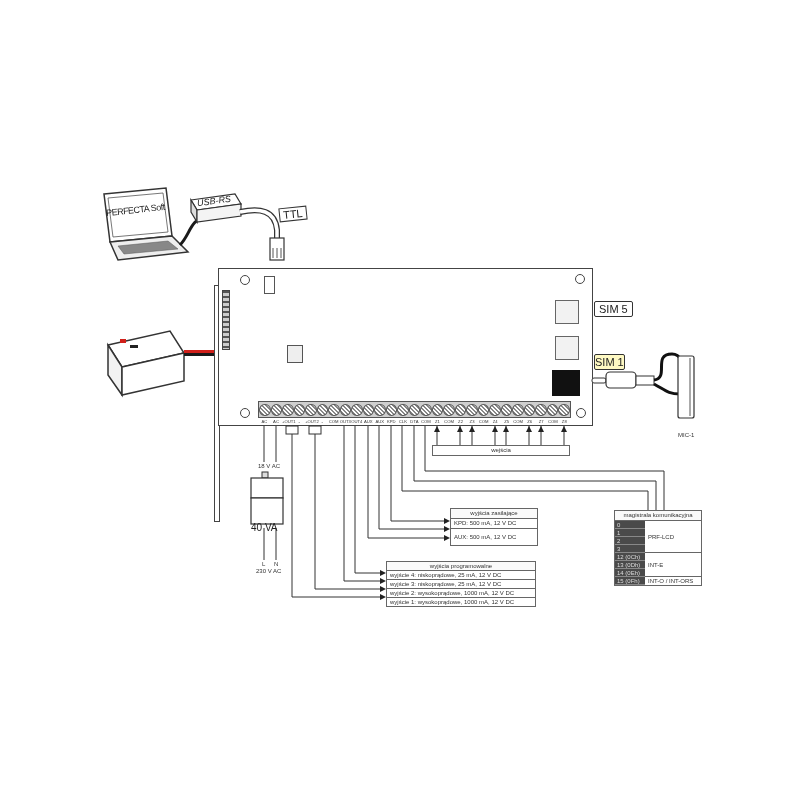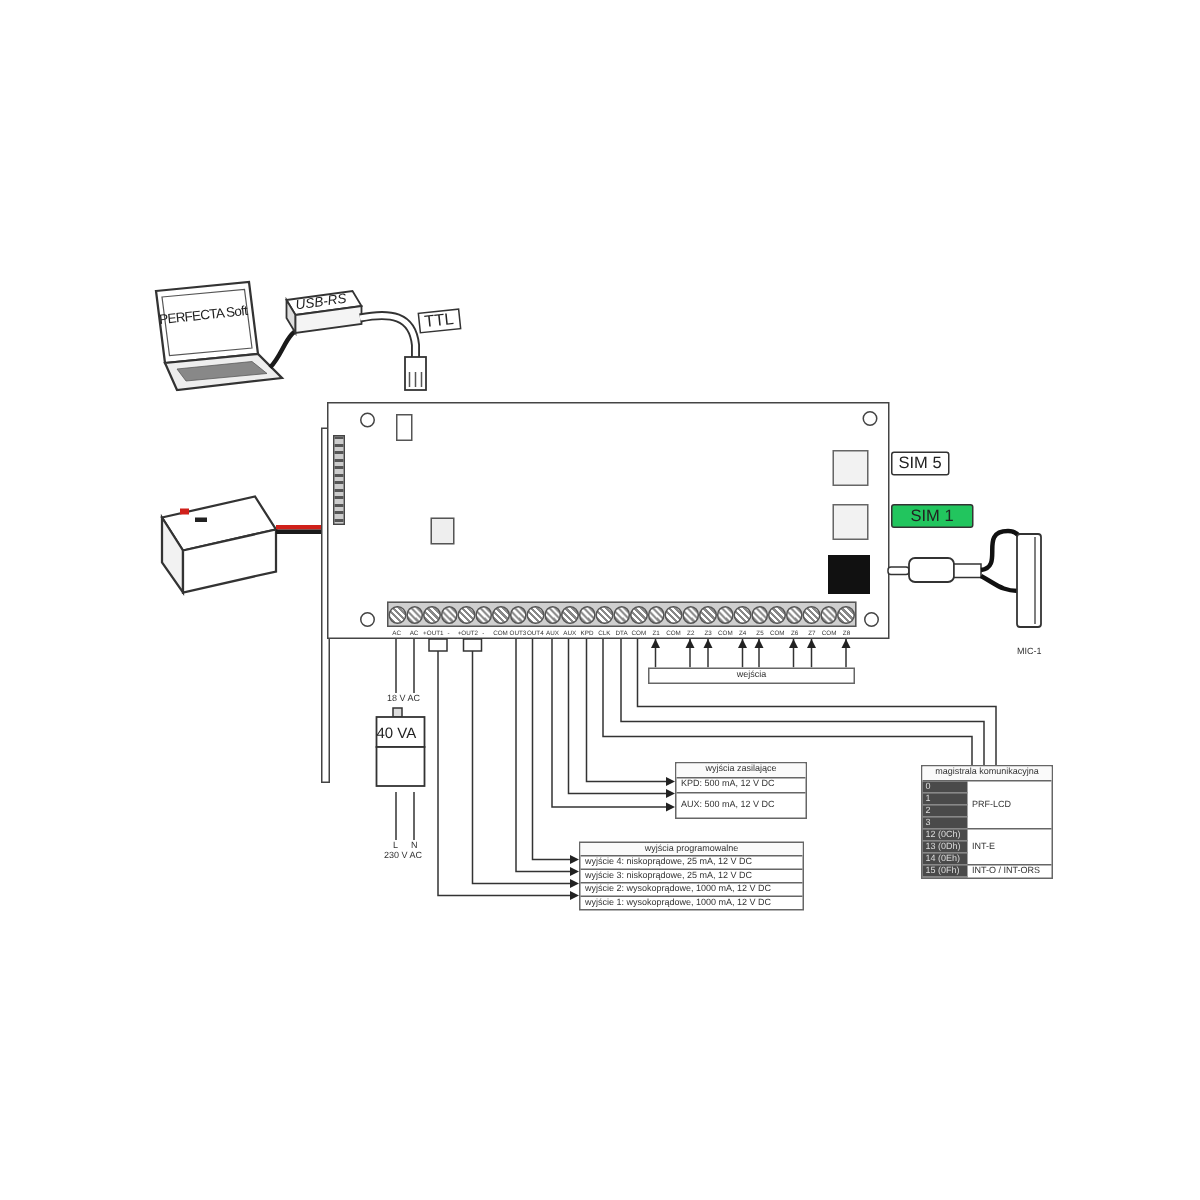--- a/index.html
+++ b/index.html
@@ -66,21 +66,21 @@
 
 <div class="abs" style="left:222px;top:290px;width:6px;height:58px;background:repeating-linear-gradient(#555 0 2px,#ccc 2px 5px);border:1px solid #444"></div>
 
 <div class="abs" style="left:264px;top:276px;width:9px;height:16px;border:1px solid #555;background:#fff"></div>
 
 <div class="abs" style="left:287px;top:345px;width:14px;height:16px;border:1px solid #555;background:#eee"></div>
 
 <div class="abs" style="left:555px;top:300px;width:22px;height:22px;border:1px solid #666;background:#f2f2f2"></div>
 <div class="abs" style="left:555px;top:336px;width:22px;height:22px;border:1px solid #666;background:#f2f2f2"></div>
 <div class="abs" style="left:594px;top:301px;border:1.5px solid #333;border-radius:2px;padding:1px 4px;font-size:11px;background:#fff;color:#222">SIM 5</div>
-<div class="abs" style="left:594px;top:336px;border:1.5px solid #333;border-radius:2px;padding:1px 12px;font-size:11px;background:#22c55e;color:#222">SIM 1</div>
+<div class="abs" style="left:594px;top:354px;border:1.5px solid #333;border-radius:2px;padding:1px 0;font-size:11px;background:#fef9c3;color:#222">SIM 1</div>
 
 <div class="abs" style="left:552px;top:370px;width:28px;height:26px;background:#111"></div>
 
 <svg class="abs" style="left:580px;top:350px" width="130" height="80">
   <rect x="12" y="28" width="14" height="5" rx="2" fill="#fff" stroke="#333"></rect>
   <rect x="26" y="22" width="30" height="16" rx="4" fill="#fff" stroke="#333" stroke-width="1.2"></rect>
   <rect x="56" y="26" width="18" height="9" fill="#fff" stroke="#333"></rect>
   <path d="M74,30 C90,28 72,4 92,4 C110,4 100,42 100,42" stroke="#111" stroke-width="3" fill="none"></path>
   <path d="M74,34 C85,40 88,44 100,44" stroke="#111" stroke-width="3" fill="none"></path>
   <rect x="98" y="6" width="16" height="62" rx="2" fill="#fff" stroke="#333" stroke-width="1.2"></rect>
@@ -210,21 +210,21 @@
 </svg>
 
 <div class="abs" style="left:432px;top:445px;width:136px;height:9px;border:1px solid #666;background:#fff;font-size:6px;text-align:center;line-height:9px;color:#333">wejścia</div>
 
 <div class="lbl" style="left:258px;top:463px">18 V AC</div>
 <svg class="abs" style="left:248px;top:470px" width="40" height="60">
   <rect x="14" y="2" width="6" height="6" fill="#ddd" stroke="#333"></rect>
   <rect x="3" y="8" width="32" height="20" fill="#fff" stroke="#333" stroke-width="1.2"></rect>
   <rect x="3" y="28" width="32" height="26" fill="#fff" stroke="#333" stroke-width="1.2"></rect>
 </svg>
-<div class="abs" style="left:251px;top:484px;font-size:10px;color:#222">40 VA</div>
+<div class="abs" style="left:251px;top:522px;font-size:10px;color:#222">40 VA</div>
 <div class="lbl" style="left:262px;top:561px">L</div>
 <div class="lbl" style="left:274px;top:561px">N</div>
 <div class="lbl" style="left:256px;top:568px">230 V AC</div>
 
 <div class="table-box" style="left:450px;top:508px;width:86px">
   <div class="box-title">wyjścia zasilające</div>
   <div class="box-row" style="line-height:9px">KPD: 500 mA, 12 V DC</div>
   <div class="box-row" style="line-height:16px">AUX: 500 mA, 12 V DC</div>
 </div>
 

